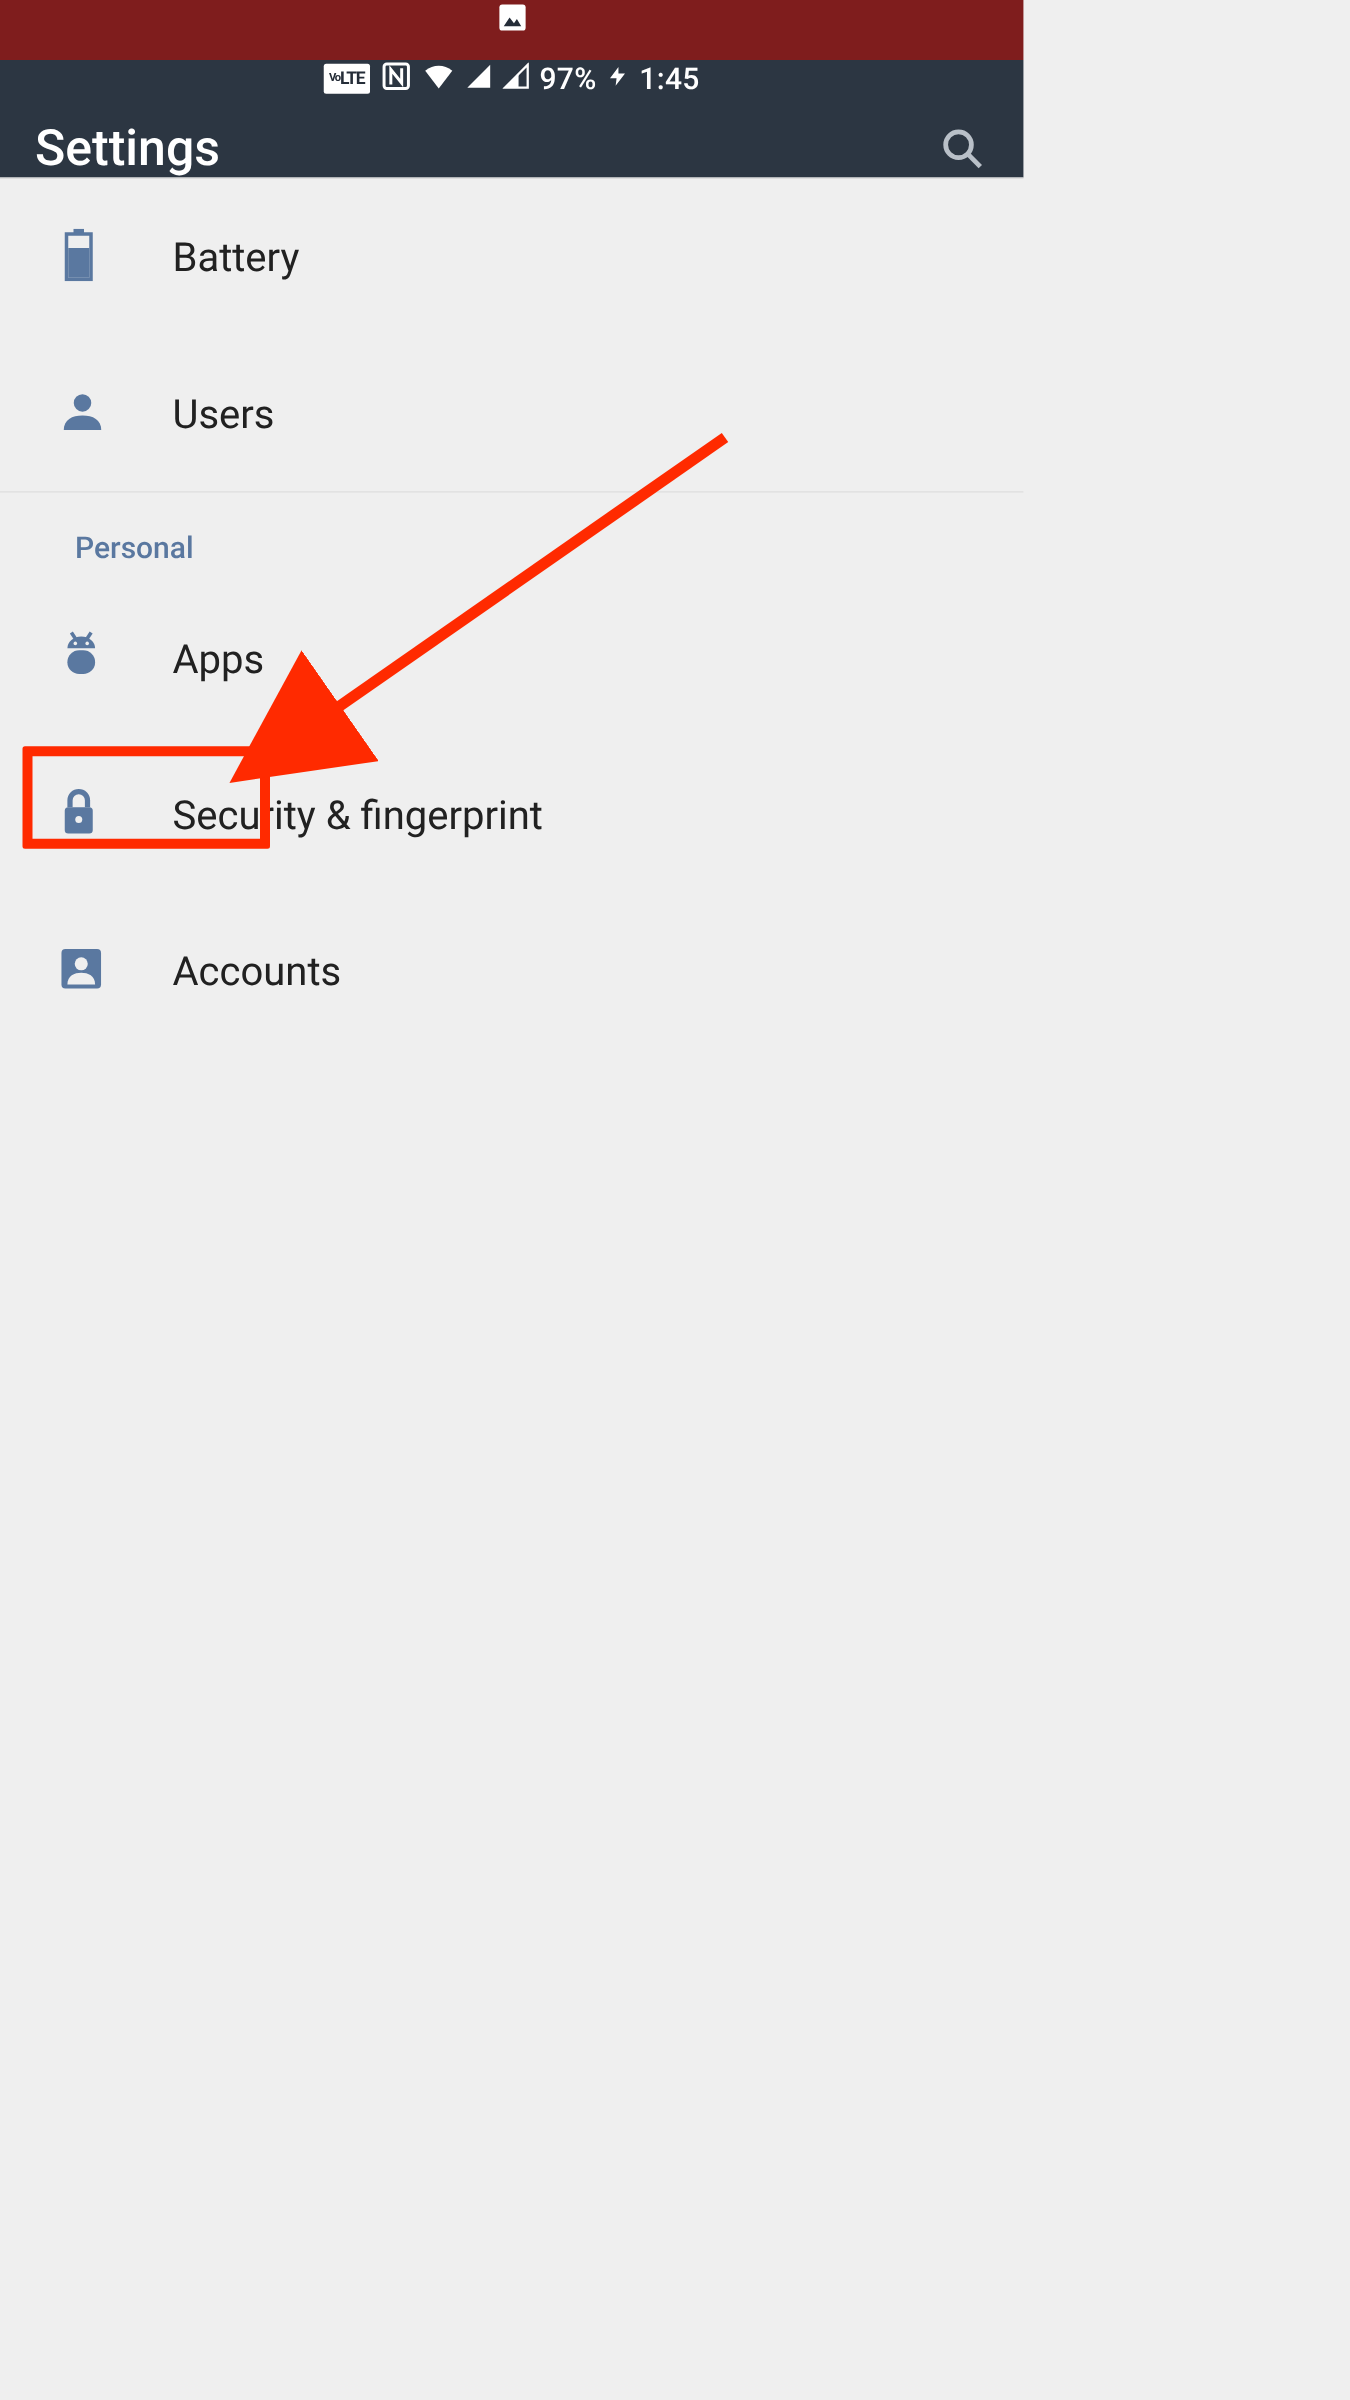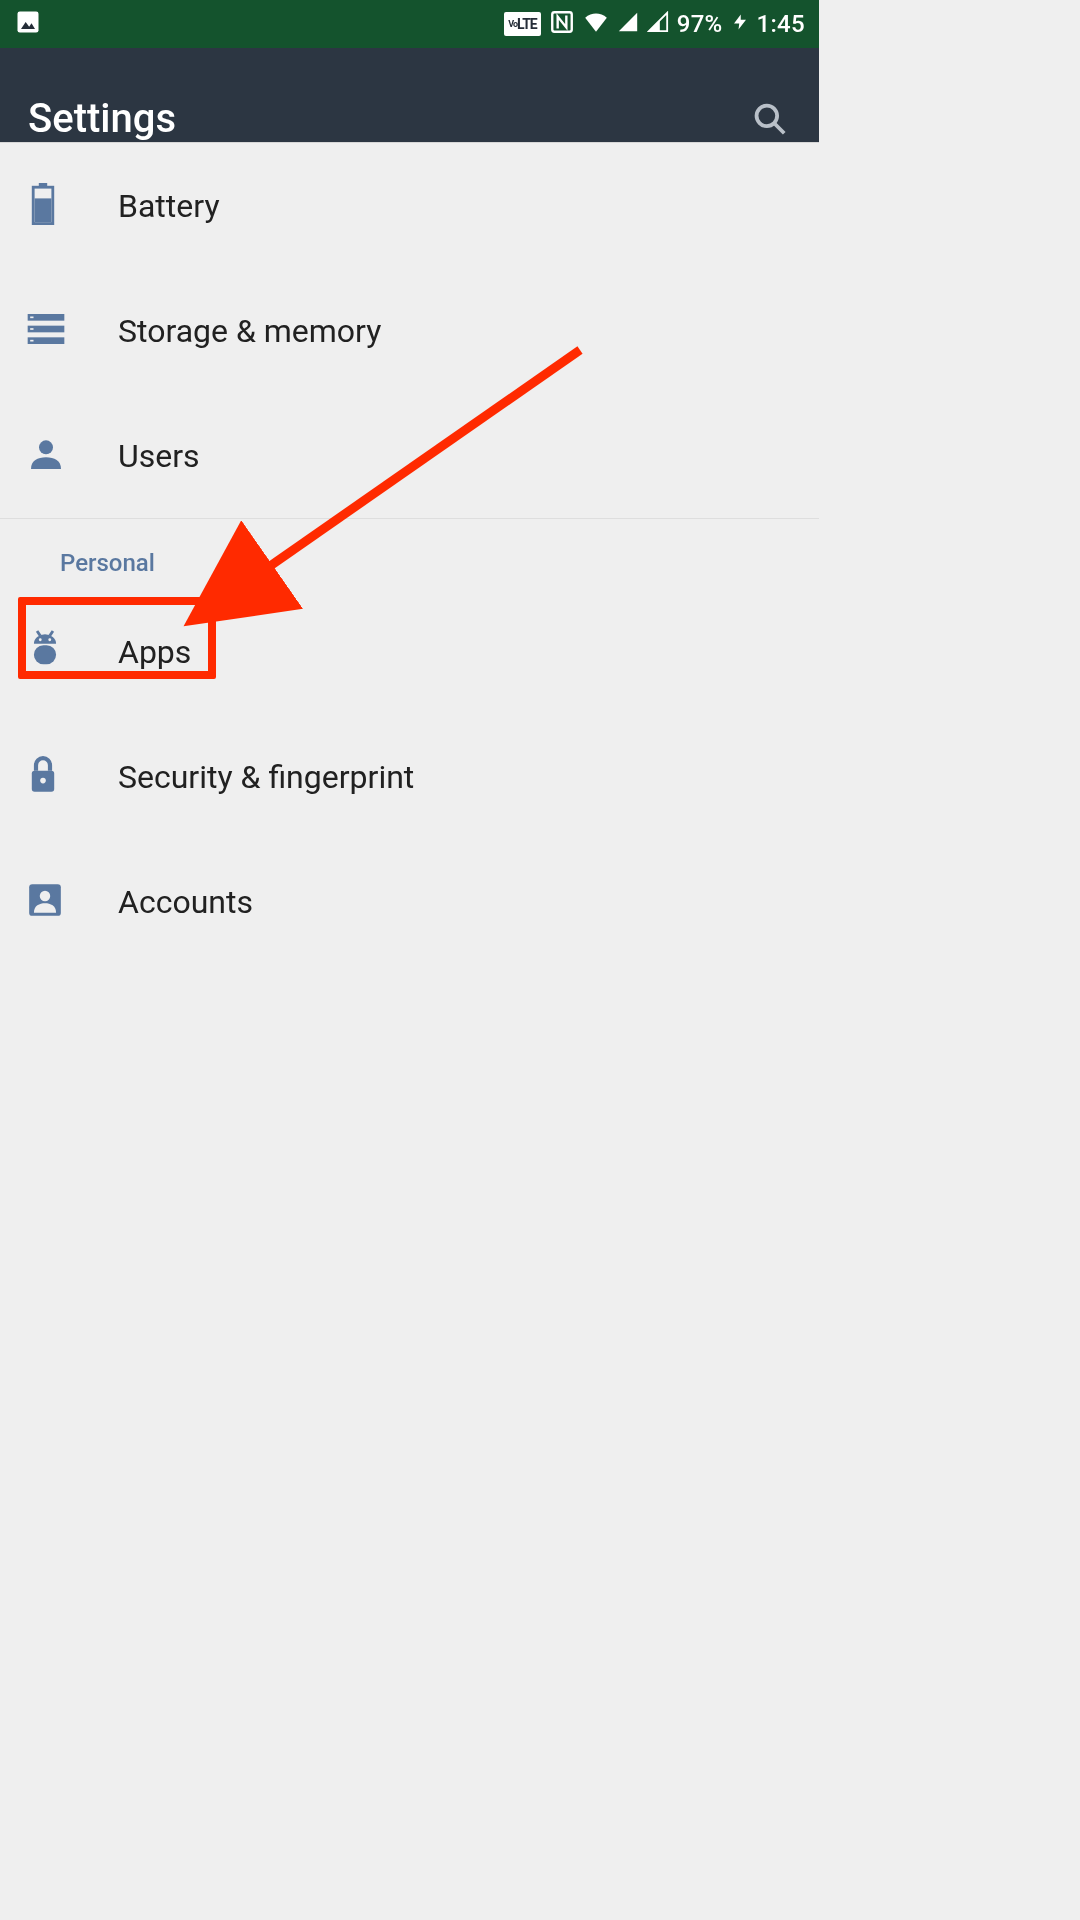--- a/index.html
+++ b/index.html
@@ -1,36 +1,36 @@
 <!DOCTYPE html>
 <html><head>
 <meta charset="utf-8">
 <style>
   * { box-sizing: border-box; margin: 0; padding: 0; }
   html, body { width: 819px; height: 1456px; font-family: Roboto, "Helvetica Neue", Arial, sans-serif; background:#efefef; }
   .screen { width:819px; height:1456px; background:#efefef; position:relative; overflow:hidden; }
 
   
-  .statusbar { height:48px; background:#14532d; display:flex; align-items:center; color:#fff; padding:0 14px; gap:8px; }
+  .statusbar { height:48px; background:#7f1d1d; display:flex; align-items:center; color:#fff; padding:0 14px; gap:8px;flex-direction:column; }
   .statusbar .sb-left { flex:0 0 auto; display:flex; align-items:center; }
   .statusbar .sb-spacer { flex:1 1 auto; }
   .statusbar .sb-right { flex:0 0 auto; display:flex; align-items:center; gap:8px; }
   .volte-badge { background:#fff; color:#252d38; font-size:14px; font-weight:700; letter-spacing:-1px; padding:0 4px; height:24px; line-height:24px; border-radius:2px; }
   .sb-text { font-size:24px; font-weight:500; color:#fff; letter-spacing:0.3px; }
 
   
   .appbar { height:94px; background:#2c3642; display:flex; align-items:flex-end; padding:0 30px 0 28px; }
   .appbar .title { color:#ffffff; font-size:40px; font-weight:500; flex:1 1 auto; }
   .appbar .search { flex:0 0 auto; color:#aeb6bf; }
 
   .divider-appbar { height:1px; background:#d7d7d7; }
 
   
   .list { }
-  .item { display:flex; align-items:center; height:125px; padding-left:26px; }
+  .item { display:flex; align-items:center; height:125px; padding-left:46px; }
   .item .icon-wrap { width:92px; display:flex; align-items:center; justify-content:flex-start; }
   .item .label { font-size:32px; color:#212121; font-weight:400; }
 
   .section-divider { height:1px; background:#dedede; margin:0; }
 
   .section-header { padding:30px 0 12px 30px; color:#5a78a0; font-size:24px; font-weight:500;margin-left:30px; }
 
   
   .ic { color:#5a78a0; }
 
@@ -107,35 +107,20 @@
           <svg width="34" height="42" viewBox="0 0 24 30" fill="currentColor">
               <rect x="9" y="0" width="6" height="3"></rect>
               <rect x="5" y="3" width="14" height="26" fill="none" stroke="currentColor" stroke-width="2"></rect>
               <rect x="6" y="11" width="12" height="17"></rect>
             </svg>
         </span>
       </div>
       <div class="label">Battery</div>
     </div>
 
-    <div class="item">
-      <div class="icon-wrap">
-        <span class="ic">
-          <svg width="40" height="34" viewBox="0 0 24 20" fill="currentColor">
-            <rect x="1" y="1" width="22" height="4"></rect>
-              <rect x="2.5" y="2.5" width="2" height="1" fill="#efefef"></rect>
-            <rect x="1" y="8" width="22" height="4"></rect>
-              <rect x="2.5" y="9.5" width="2" height="1" fill="#efefef"></rect>
-            <rect x="1" y="15" width="22" height="4"></rect>
-              <rect x="2.5" y="16.5" width="2" height="1" fill="#efefef"></rect>
-          </svg>
-        </span>
-      </div>
-      <div class="label">Storage &amp; memory</div>
-    </div>
 
     <div class="item">
       <div class="icon-wrap">
         <span class="ic">
           <svg width="40" height="40" viewBox="0 0 24 24" fill="currentColor">
               <circle cx="12" cy="8" r="4.2"></circle>
               <path d="M3 21 C3 16 7 14 12 14 C17 14 21 16 21 21 Z"></path>
             </svg>
         </span>
       </div>

